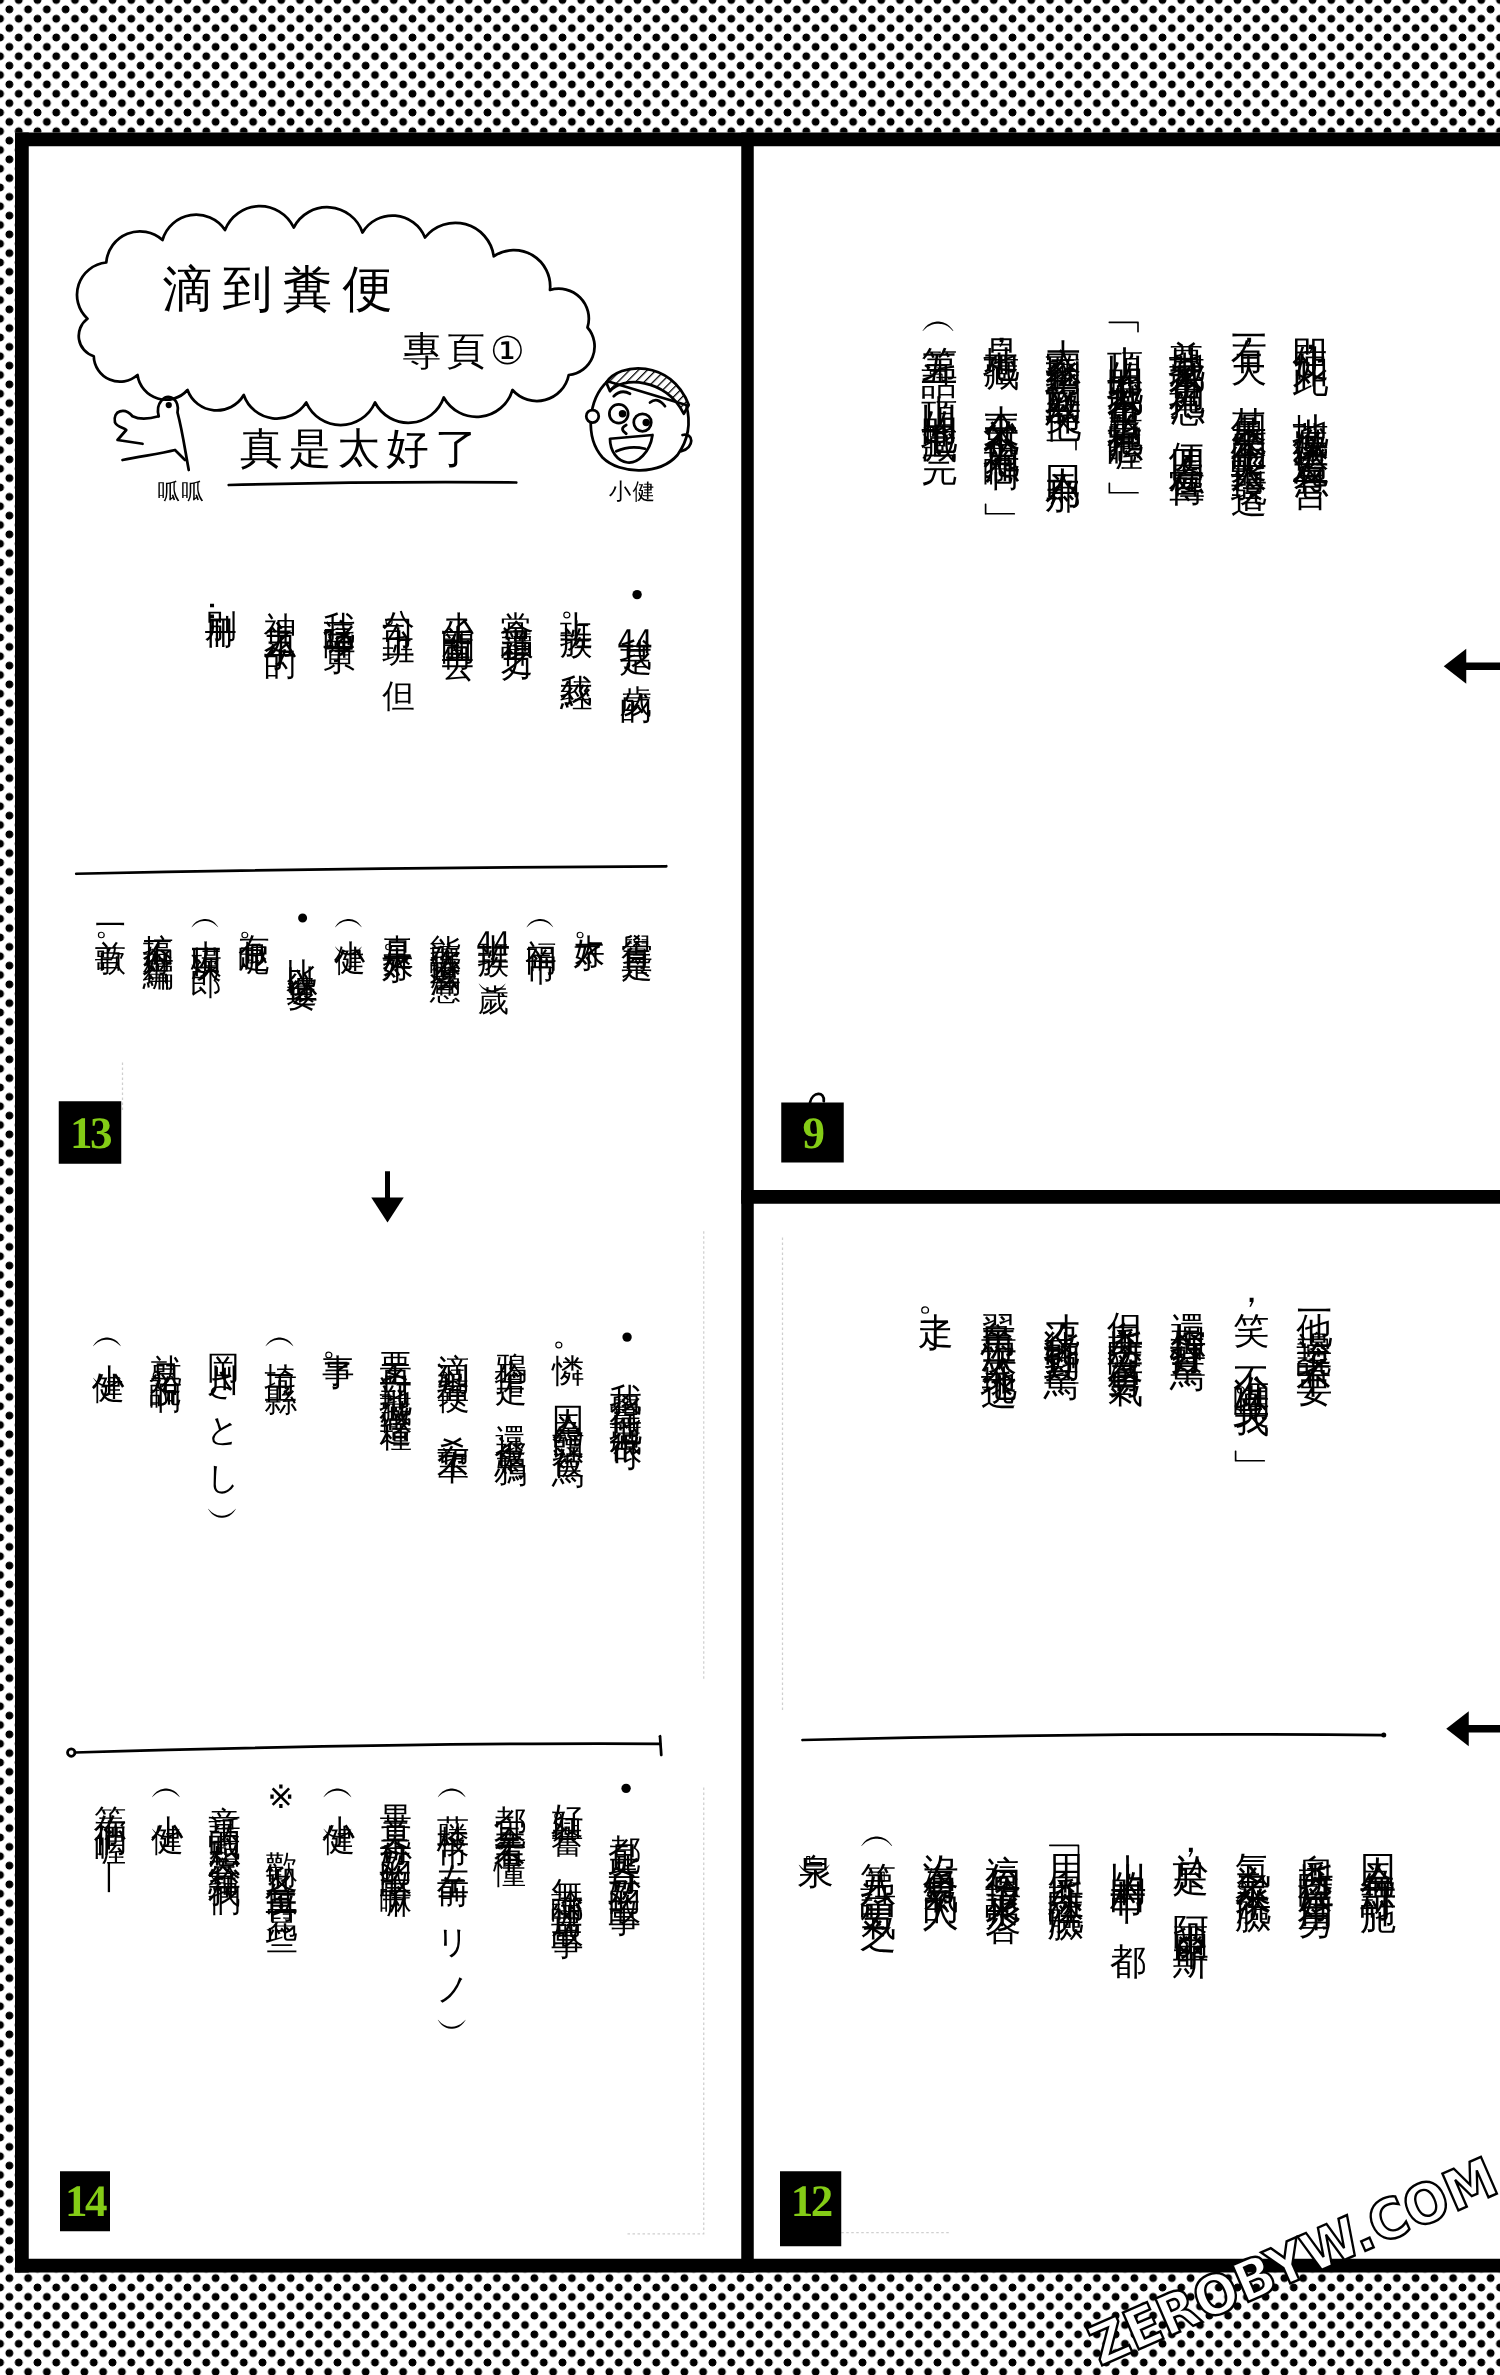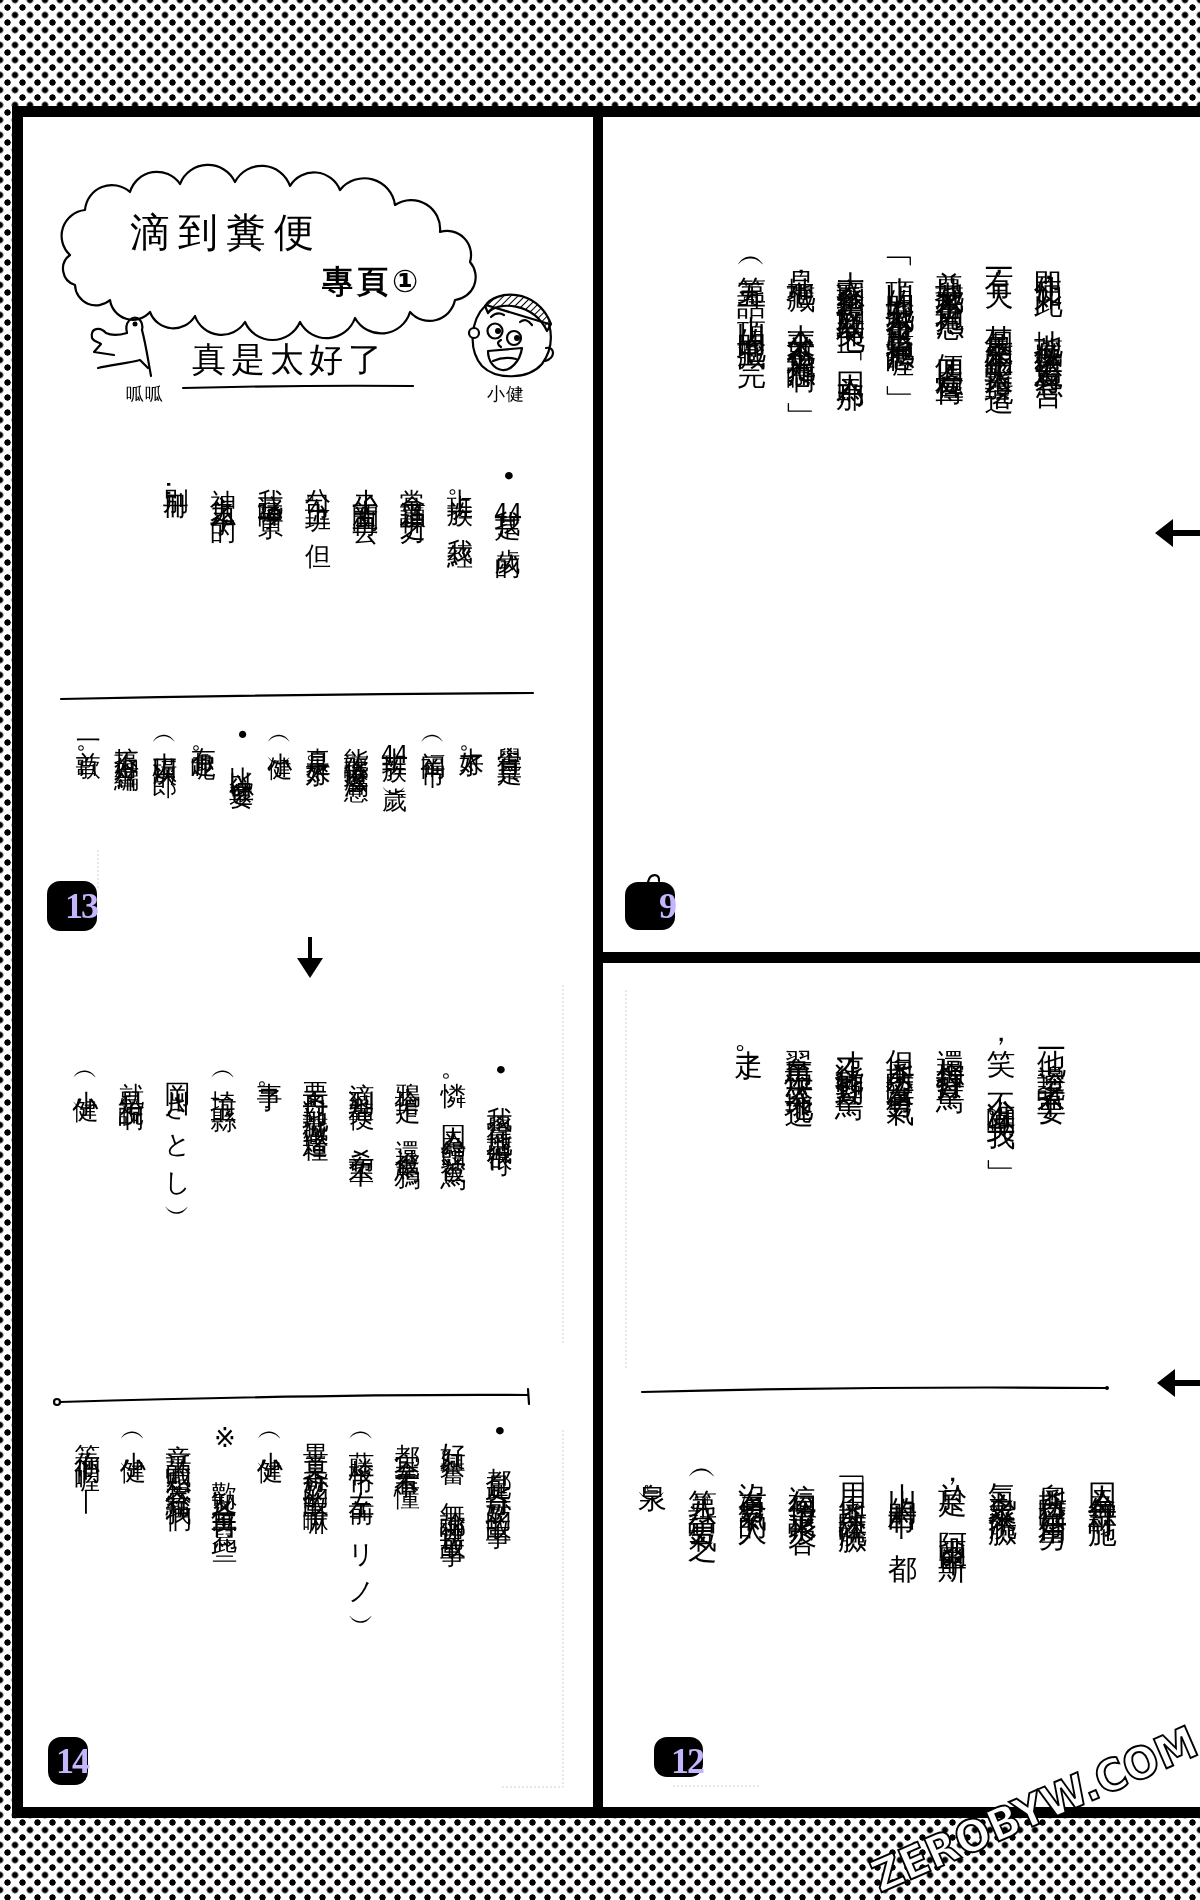--- a/index.html
+++ b/index.html
@@ -22,40 +22,40 @@
     }
     .vdiv { position: absolute; left: 593px; top: 106px; width: 10px; height: 1712px; background: #000; }
     .hdiv { position: absolute; left: 593px; top: 952px; width: 620px; height: 11px; background: #000; }
 
     .art { position: absolute; left: 0; top: 0; width: 1200px; height: 1900px; pointer-events: none; }
     .art .ink { fill: none; stroke: #000; stroke-width: 2.2; stroke-linecap: round; stroke-linejoin: round; }
     .art .faint { fill: none; stroke: #cfcfcf; stroke-width: 1; stroke-dasharray: 2 2; }
 
     .hdr { position: absolute; white-space: nowrap; line-height: 1; }
     .title { left: 130px; top: 212px; font-size: 40px; letter-spacing: 8px; }
-    .subtitle { left: 322px; top: 266px; font-size: 31px; letter-spacing: 4px; font-weight: bold; }
+    .subtitle { left: 322px; top: 266px; font-size: 31px; letter-spacing: 4px; font-weight: normal; }
     .section-title { left: 192px; top: 342px; font-size: 34px; letter-spacing: 5px; }
     .mascot-label { font-size: 18px; letter-spacing: 1px; padding-left: 24px; }
 
     .vblock { position: absolute; writing-mode: vertical-rl; white-space: nowrap; }
     .vblock > div { white-space: nowrap; }
     .tcy { text-combine-upright: all; }
 
     .s1 { left: 151px; top: 468px; width: 380px; height: 240px; font-size: 26px; letter-spacing: 6px; line-height: 47.4px; }
     .s2 { left: 68px;  top: 727px; width: 460px; height: 240px; font-size: 25px; letter-spacing: 5px; line-height: 38.3px; }
     .s3 { left: 63px;  top: 1062px; width: 460px; height: 300px; font-size: 26px; letter-spacing: 8px; line-height: 46px; }
     .s4 { left: 64px;  top: 1423px; width: 457px; height: 380px; font-size: 26px; letter-spacing: 8px; line-height: 45.7px; }
     .p9 { left: 726px; top: 248px; width: 347px; height: 560px; font-size: 29px; letter-spacing: 6px; line-height: 49.5px; }
     .p12u { left: 724px; top: 1027px; width: 353px; height: 350px; font-size: 29px; letter-spacing: 7px; line-height: 50.5px; }
     .p12l { left: 628px; top: 1460px; width: 500px; height: 320px; font-size: 29px; letter-spacing: 7px; line-height: 50px; }
 
     .badge {
-      position: absolute; background: #000; color: #c4b5fd;
+      position: absolute; background: #000; color: #84cc16;
       font-family: "Liberation Serif", serif; font-weight: bold;
-      font-size: 36px; line-height: 48px; text-align: right; letter-spacing: -2px; border-radius: 13px;
+      font-size: 36px; line-height: 48px; text-align: center; letter-spacing: -2px;
     }
   </style>
 </head>
 <body>
 
 <div class="frame"></div>
 <div class="vdiv"></div>
 <div class="hdiv"></div>
 
 <svg class="art" viewBox="0 0 1200 1900">
@@ -212,13 +212,13 @@
   <div>用「奧斯陸洗臉」</div>
   <div>這句俗諺來形容</div>
   <div>沒有勇氣的人。</div>
   <div>（第八話『勇氣之</div>
   <div>泉』）</div>
 </div>
 
 <div class="badge" style="left:47px;top:881px;width:50px;height:50px;line-height:50px">13</div>
 <div class="badge" style="left:48px;top:1737px;width:40px;height:48px">14</div>
 <div class="badge" style="left:625px;top:882px;width:50px;height:48px">9</div>
-<div class="badge" style="left:654px;top:1737px;width:49px;height:40px">12</div>
+<div class="badge" style="left:624px;top:1737px;width:49px;height:60px">12</div>
 
 </body></html>

